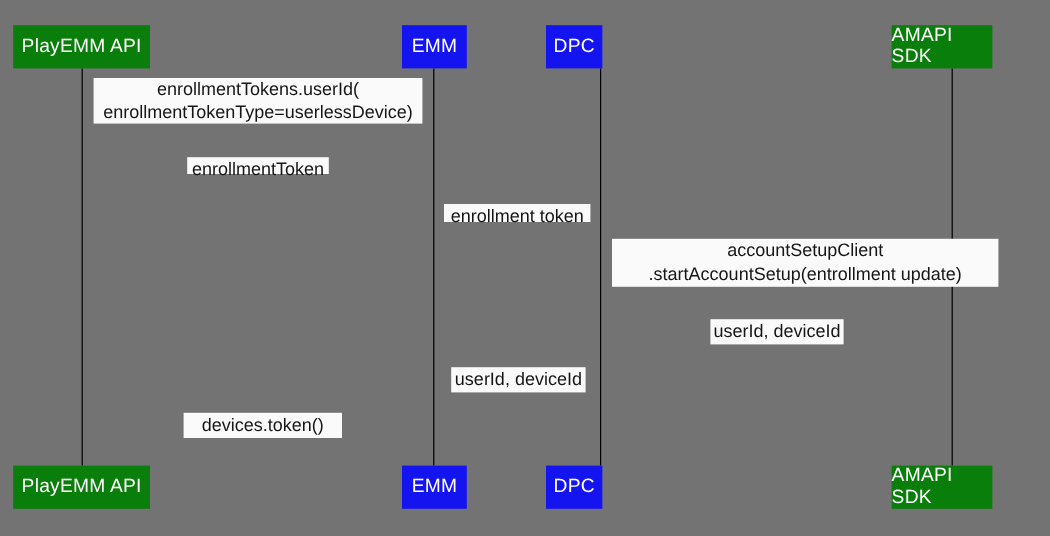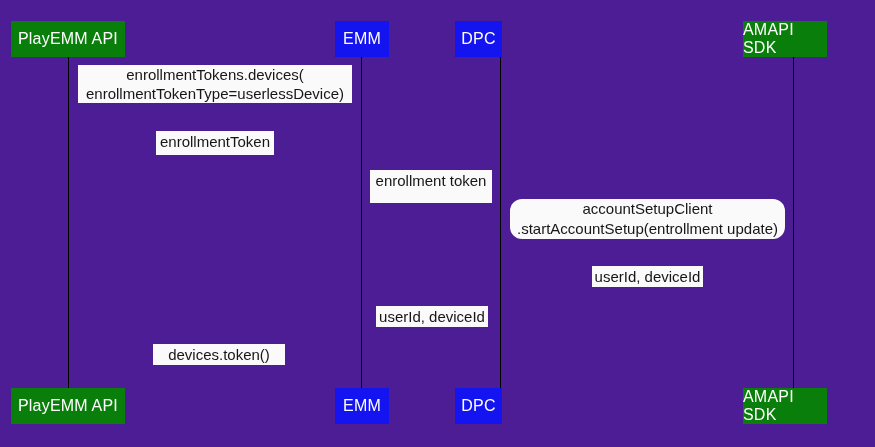--- a/index.html
+++ b/index.html
@@ -41,59 +41,59 @@
     color: #161616;
     font-size: 15px;
     line-height: 20px;
     text-align: center;
     white-space: nowrap;
     box-sizing: border-box;
     padding: 0 2px;
   }
   .msg span { display: block; }
   .m1 { left: 78px;  top: 65px;  width: 274px; line-height: 19px; }
-  .m2 { left: 156px; top: 131px; width: 118px; height: 24px; line-height: 21px; }
-  .m3 { left: 370px; top: 170px; width: 122px; height: 33px; line-height: 21px; }
-  .m4 { left: 510px; top: 199px; width: 275px; line-height: 20px; border-radius: 12px; }
+  .m2 { left: 156px; top: 131px; width: 118px; height: 14px; line-height: 21px; }
+  .m3 { left: 370px; top: 170px; width: 122px; height: 15px; line-height: 21px; }
+  .m4 { left: 510px; top: 199px; width: 322px; line-height: 20px; }
   .m5 { left: 592px; top: 266px; width: 111px; height: 21px; line-height: 21px; }
   .m6 { left: 376px; top: 306px; width: 112px; height: 21px; line-height: 21px; }
   .m7 { left: 153px; top: 344px; width: 132px; height: 21px; line-height: 21px; }
 
   
   .lifeline {
     position: absolute;
     top: 57px;
     bottom: 59px;
     width: 1px;
     background: #000000;
   }
   .ll-playemm { left: 68px;  }
   .ll-emm     { left: 361px; }
   .ll-dpc     { left: 500px; }
   .ll-amapi   { left: 793px; }
 </style>
 </head>
 <body>
 
-<div class="diagram" style="background: #4c1d95;">
+<div class="diagram" style="background: #737373;">
 
   <div class="lifeline ll-playemm"></div>
   <div class="lifeline ll-emm"></div>
   <div class="lifeline ll-dpc"></div>
   <div class="lifeline ll-amapi"></div>
 
   <div class="row-top">
     <div class="actor pos-playemm" style="background: rgb(10, 126, 10);">PlayEMM API</div>
     <div class="actor pos-emm" style="background: rgb(20, 20, 240);">EMM</div>
     <div class="actor pos-dpc" style="background: rgb(20, 20, 240);">DPC</div>
     <div class="actor pos-amapi" style="background: rgb(10, 126, 10);">AMAPI SDK</div>
   </div>
 
   <div class="msg m1">
-    <span>enrollmentTokens.devices(</span>
+    <span>enrollmentTokens.userId(</span>
     <span>enrollmentTokenType=userlessDevice)</span>
   </div>
 
   <div class="msg m2">
     <span>enrollmentToken</span>
   </div>
 
   <div class="msg m3">
     <span>enrollment token</span>
   </div>

